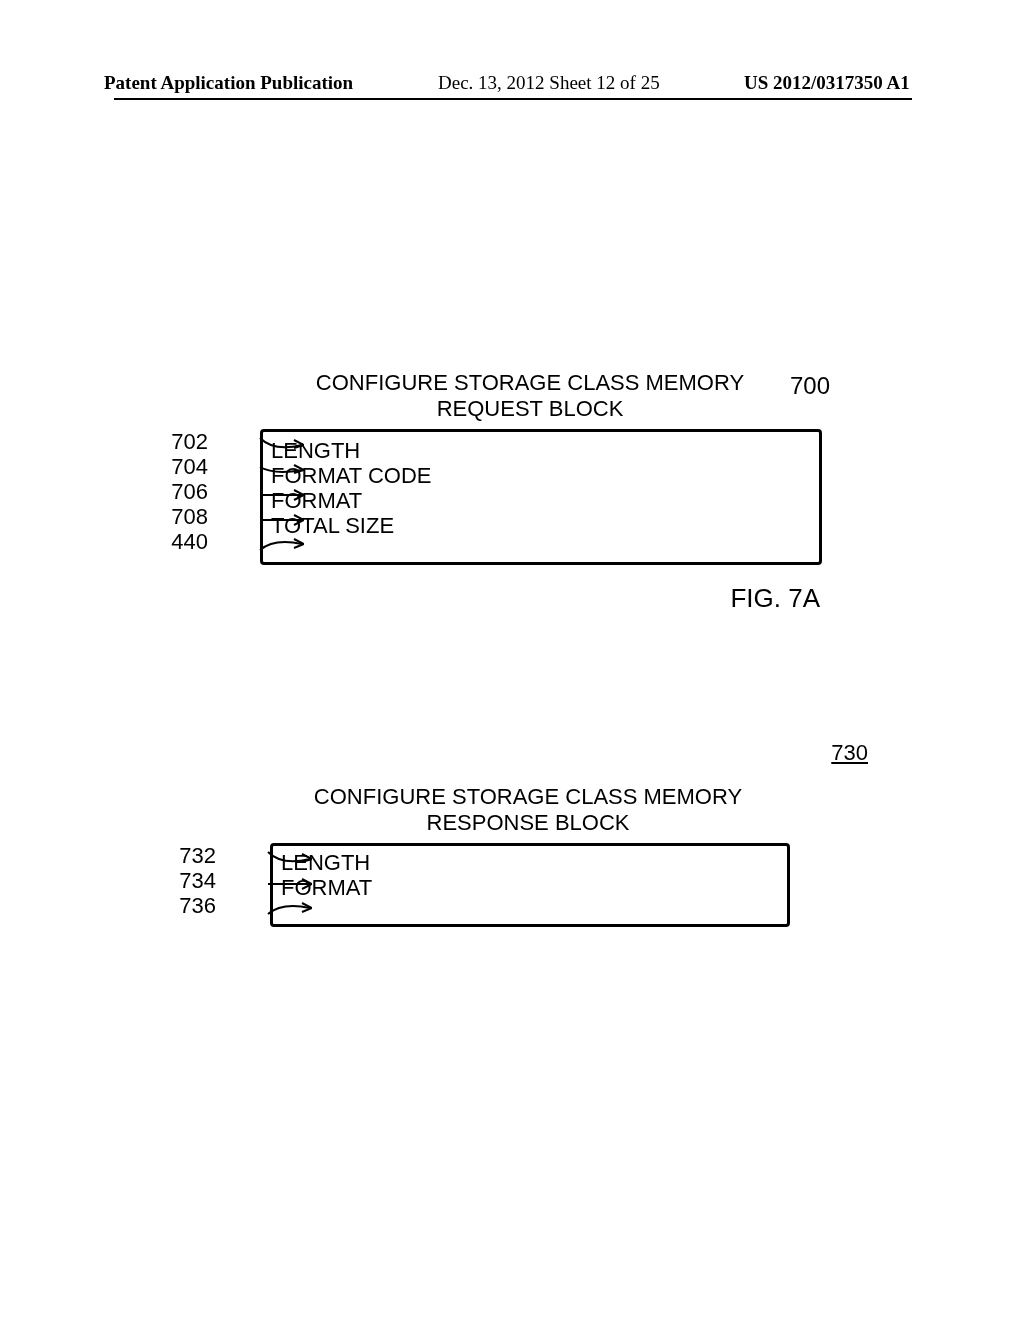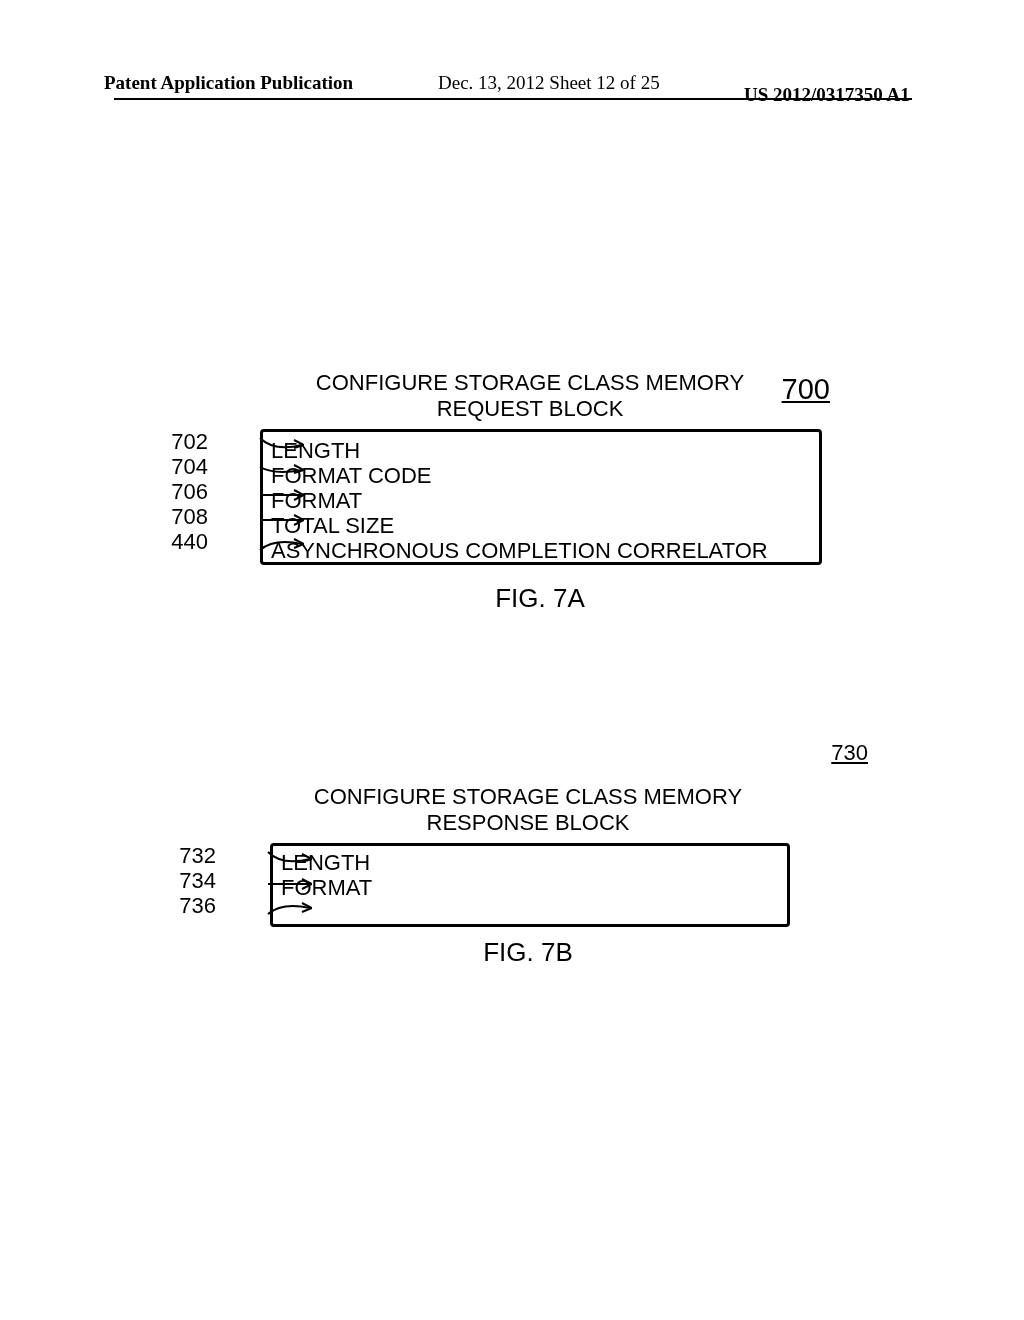--- a/index.html
+++ b/index.html
@@ -30,21 +30,20 @@
     font-weight: bold;
   }
   .header-center {
     position: absolute;
     left: 438px;
   }
   .header-right {
     position: absolute;
     left: 744px;
     font-weight: bold;
-    margin-top: 12px;
   }
   .rule {
     position: absolute;
     top: 98px;
     left: 114px;
     width: 798px;
     height: 2px;
     background: black;
   }
 
@@ -61,22 +60,21 @@
     line-height: 1.2;
     font-weight: 500;
     margin-left: 90px;
     width: 560px;
     position: relative;
   }
   .figA-num {
     position: absolute;
     right: -20px;
     top: 2px;
-    text-decoration: underline;
-    font-size: 29px;
+    font-size: 24px;
   }
   .blockA {
     position: relative;
     margin-top: 6px;
   }
   .boxA {
     position: absolute;
     left: 100px;
     top: 0;
     width: 562px;
@@ -109,21 +107,21 @@
     height: 14px;
     margin-left: 2px;
     position: relative;
   }
   .leader svg {
     position: absolute;
     top: 0;
     left: 0;
   }
   .fig-caption {
-    text-align: center;
+    text-align: right;
     font-size: 26px;
     margin-top: 160px;
     margin-left: 100px;
     width: 560px;
   }
 
   
   .figB {
     position: absolute;
     top: 740px;
@@ -233,21 +231,20 @@
             </svg>
         </span>
       </div>
     </div>
 
     <div class="boxA">
       <div>LENGTH</div>
       <div>FORMAT CODE</div>
       <div>FORMAT</div>
       <div>TOTAL SIZE</div>
-      <div>ASYNCHRONOUS COMPLETION CORRELATOR</div>
     </div>
   </div>
 
   <div class="fig-caption">FIG. 7A</div>
 </div>
 
 <div class="figB">
   <span class="figB-num">730</span>
 
   <div class="titleB">
@@ -285,14 +282,13 @@
         </span>
       </div>
     </div>
 
     <div class="boxB">
       <div>LENGTH</div>
       <div>FORMAT</div>
     </div>
   </div>
 
-  <div class="fig-captionB">FIG. 7B</div>
 </div>
 
 </body></html>

